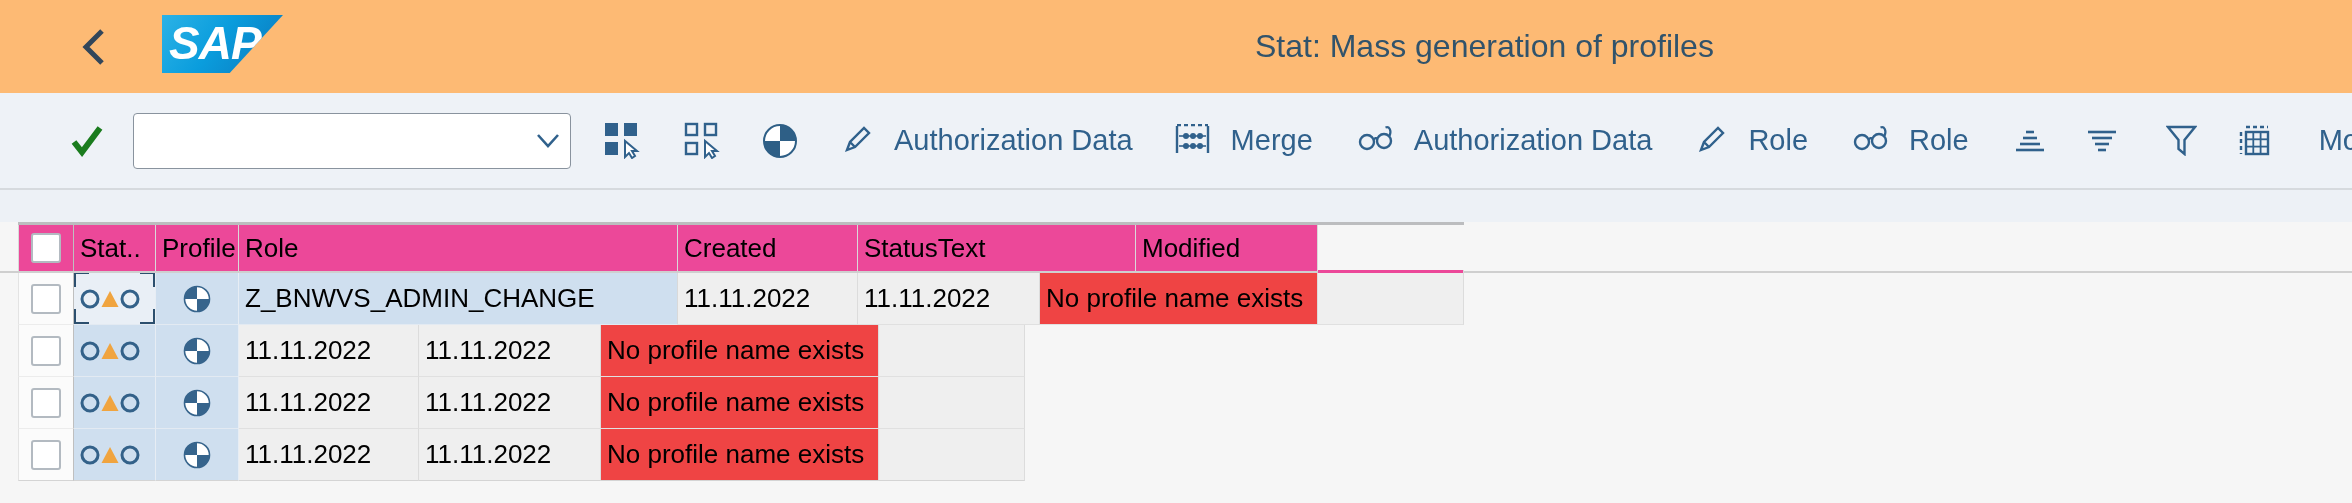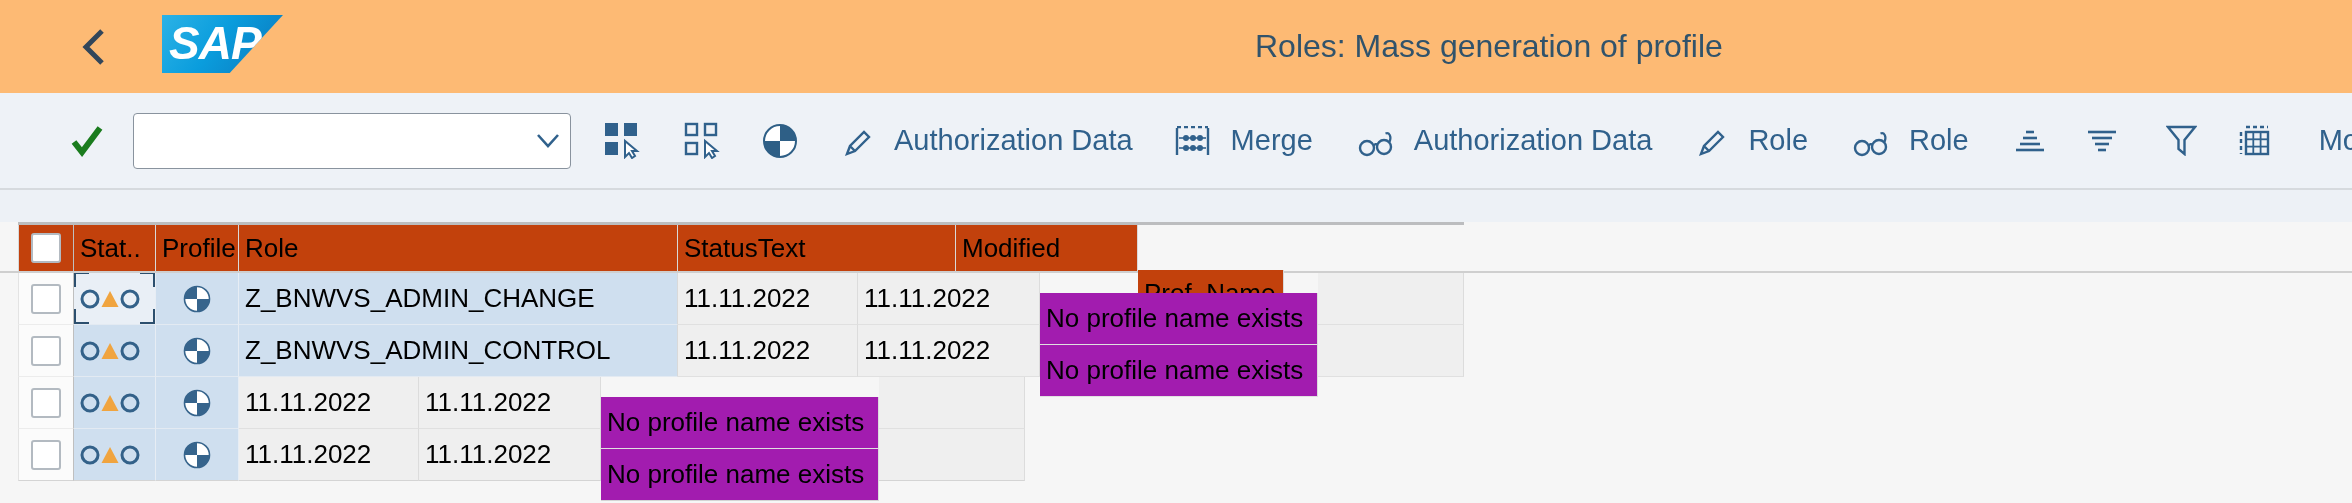--- a/index.html
+++ b/index.html
@@ -15,48 +15,48 @@
   .sap-logo{position:absolute;left:162px;top:15px;width:121px;height:58px;
     background:linear-gradient(125deg,#2cb2e6 0%,#0a9ddd 45%,#0b77bb 100%);
     clip-path:polygon(0 0,100% 0,56% 100%,0 100%);}
   .sap-logo span{display:block;color:#ffffff;font-weight:bold;font-style:italic;
     font-size:46px;line-height:56px;padding-left:7px;letter-spacing:-1px;}
   .page-title{position:absolute;left:1255px;top:0;height:93px;display:flex;align-items:center;
     color:#31536b;font-size:32px;}
   
   .toolbar{position:absolute;left:0;top:93px;width:2352px;height:95px;background:#eef2f7;
     border-bottom:2px solid #d6dade;display:flex;align-items:center;padding-left:70px;box-sizing:content-box;}
-  .tb-item{display:flex;align-items:flex-end;flex:0 0 auto;color:#30618c;cursor:pointer;}
+  .tb-item{display:flex;align-items:flex-start;flex:0 0 auto;color:#30618c;cursor:pointer;}
   .tb-label{font-size:29px;color:#30618c;white-space:nowrap;}
   .combo{margin-left:29px;width:436px;height:54px;background:#ffffff;border:1px solid #89939e;
     border-radius:4px;position:relative;display:flex;align-items:center;}
   .combo input{border:none;outline:none;background:transparent;font-size:28px;
     font-family:"Liberation Sans",sans-serif;width:380px;height:44px;margin-left:10px;}
   .combo .chev{position:absolute;right:8px;top:14px;}
   .btn-label{margin-left:21px;}
   
   .subband{position:absolute;left:0;top:190px;width:2352px;height:32px;background:#edf1f6;}
   .table-top-border{position:absolute;left:18px;top:222px;width:1446px;height:3px;background:#bcbdbf;}
   
   .hdr-row{position:absolute;left:0;top:225px;width:2352px;height:46px;display:flex;
     padding-left:18px;border-bottom:2px solid #cfcfcf;box-sizing:content-box;}
-  .hdr-cell{background:#c2410c;border-right:1px solid #d9d9d9;display:flex;align-items:center;
+  .hdr-cell{background:#ec4899;border-right:1px solid #d9d9d9;display:flex;align-items:center;
     font-size:26px;color:#000;padding-left:6px;box-sizing:border-box;height:100%;white-space:nowrap;overflow:hidden;}
   .hdr-sel{border-left:1px solid #d9d9d9;border-right:1px solid #bfbfbf;justify-content:center;padding-left:0;}
   .row{position:absolute;left:0;width:2352px;height:52px;display:flex;padding-left:18px;box-sizing:content-box;}
   .cell{box-sizing:border-box;height:100%;display:flex;align-items:center;font-size:26px;color:#000;
     padding-left:6px;white-space:nowrap;overflow:hidden;}
   .c-sel{width:56px;background:#fbfbfb;border-left:1px solid #e3e3e3;border-right:1px solid #bfbfbf;
     border-bottom:1px solid #ececec;justify-content:center;padding-left:0;}
   .c-stat{width:82px;background:#cfdfef;border-right:1px solid #e7edf4;border-bottom:1px solid #e3eaf2;position:relative;}
   .c-prof{width:83px;background:#cfdfef;border-right:1px solid #e7edf4;border-bottom:1px solid #e3eaf2;justify-content:center;padding-left:0;}
   .c-role{width:439px;background:#cfdfef;border-right:1px solid #d9d9d9;border-bottom:1px solid #e3eaf2;}
   .c-created{width:180px;background:#efefef;border-right:1px solid #dcdcdc;border-bottom:1px solid #e0e0e0;}
   .c-mod{width:182px;background:#efefef;border-right:1px solid #dcdcdc;border-bottom:1px solid #e0e0e0;}
-  .c-sttext{width:278px;background:#a21caf;border-right:1px solid #dcdcdc;border-bottom:1px solid #e0e0e0;margin-top:20px;}
+  .c-sttext{width:278px;background:#ef4444;border-right:1px solid #dcdcdc;border-bottom:1px solid #e0e0e0;}
   .c-pname{width:146px;background:#efefef;border-right:1px solid #dcdcdc;border-bottom:1px solid #e0e0e0;}
   .c-fill{flex:1;background:transparent;border:none;}
   .row-last .cell{border-bottom:1px solid #d4d4d4;}
   .row-last .c-fill{border-bottom:none;}
   .h-sel{width:56px;}.h-stat{width:82px;}.h-prof{width:83px;text-align:right;}.h-role{width:439px;}
   .h-created{width:180px;}.h-mod{width:182px;}.h-sttext{width:278px;}.h-pname{width:146px;margin-top:45px;}
   .h-fill{flex:1;background:transparent;border:none;}
   
   .cbx{width:26px;height:26px;background:#ffffff;border:2px solid #b3bac1;border-radius:3px;cursor:pointer;}
   
@@ -72,21 +72,21 @@
 
 <div class="topbar">
   <div class="back-btn">
     <svg width="26" height="40" viewBox="0 0 26 40">
       <polyline points="21,4 5,20 21,36" fill="none" stroke="#32465a" stroke-width="5"></polyline>
     </svg>
   </div>
   <div class="sap-logo">
     <span>SAP</span>
   </div>
-  <div class="page-title">Roles: Mass generation of profile</div>
+  <div class="page-title">Stat: Mass generation of profiles</div>
 </div>
 
 <div class="toolbar">
 
   <div class="tb-item" style="margin-left:0;">
     <svg width="34" height="32" viewBox="0 0 34 32">
       <polyline points="4,17 12,27 30,3" fill="none" stroke="#1a7c1e" stroke-width="6"></polyline>
     </svg>
   </div>
 
@@ -219,20 +219,21 @@
 <div class="subband"></div>
 <div class="table-top-border"></div>
 
 <div class="hdr-row">
   <div class="hdr-cell hdr-sel h-sel">
     <div class="cbx"></div>
   </div>
   <div class="hdr-cell h-stat">Stat..</div>
   <div class="hdr-cell h-prof">Profile</div>
   <div class="hdr-cell h-role">Role</div>
+  <div class="hdr-cell h-created">Created</div>
   <div class="hdr-cell h-sttext">StatusText</div>
   <div class="hdr-cell h-mod">Modified</div>
   <div class="hdr-cell h-pname">Prof. Name</div>
   <div class="h-fill"></div>
 </div>
 
 <div class="row" style="top:273px;">
   <div class="cell c-sel">
       <div class="cbx"></div>
     </div>
@@ -273,21 +274,20 @@
       <circle cx="50" cy="12" r="8" fill="none" stroke="#336189" stroke-width="3"></circle>
     </svg>
   </div>
   <div class="cell c-prof">
     <svg width="28" height="28" viewBox="0 0 28 28">
       <circle cx="14" cy="14" r="12.5" fill="#ffffff" stroke="#36648c" stroke-width="1.6"></circle>
       <path d="M14,14 L14,1.5 A12.5,12.5 0 0 0 1.5,14 Z" fill="#36648c"></path>
       <path d="M14,14 L14,26.5 A12.5,12.5 0 0 0 26.5,14 Z" fill="#36648c"></path>
     </svg>
   </div>
-  <div class="cell c-role">Z_BNWVS_ADMIN_CONTROL</div>
   <div class="cell c-created">11.11.2022</div>
   <div class="cell c-mod">11.11.2022</div>
   <div class="cell c-sttext">No profile name exists</div>
   <div class="cell c-pname"></div>
   <div class="cell c-fill"></div>
 </div>
 
 <div class="row" style="top:377px;">
   <div class="cell c-sel">
       <div class="cbx"></div>

